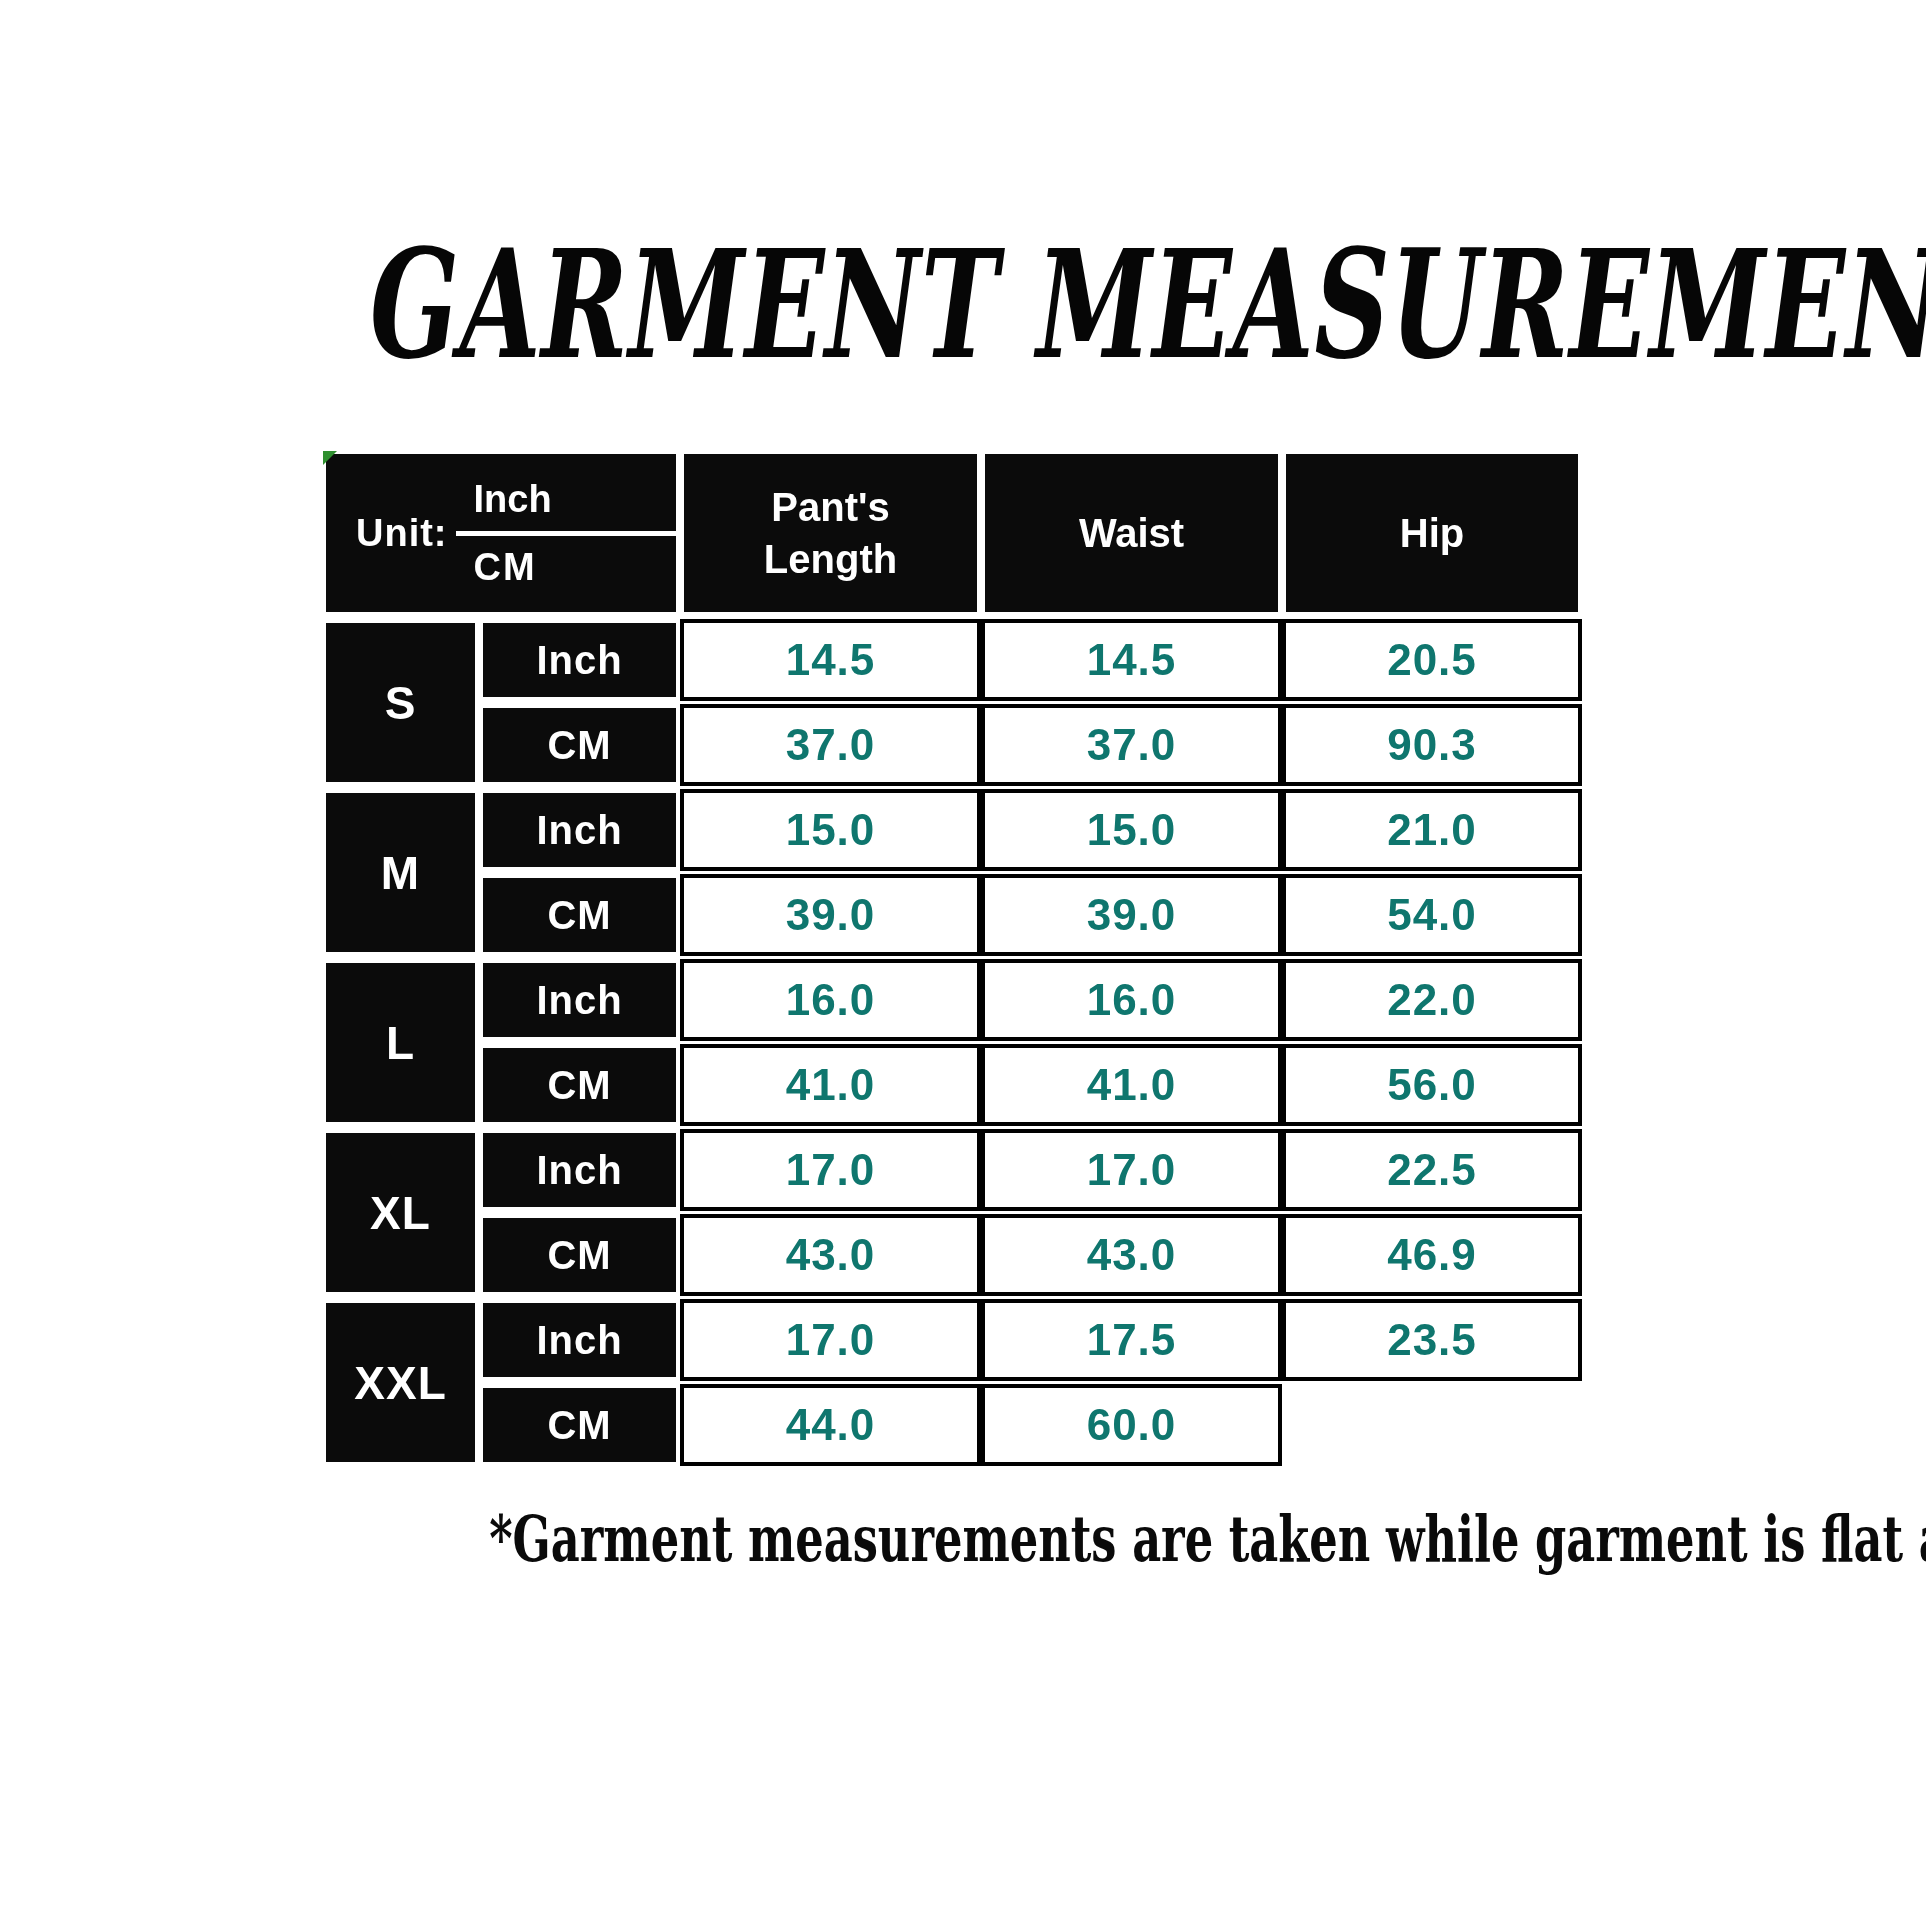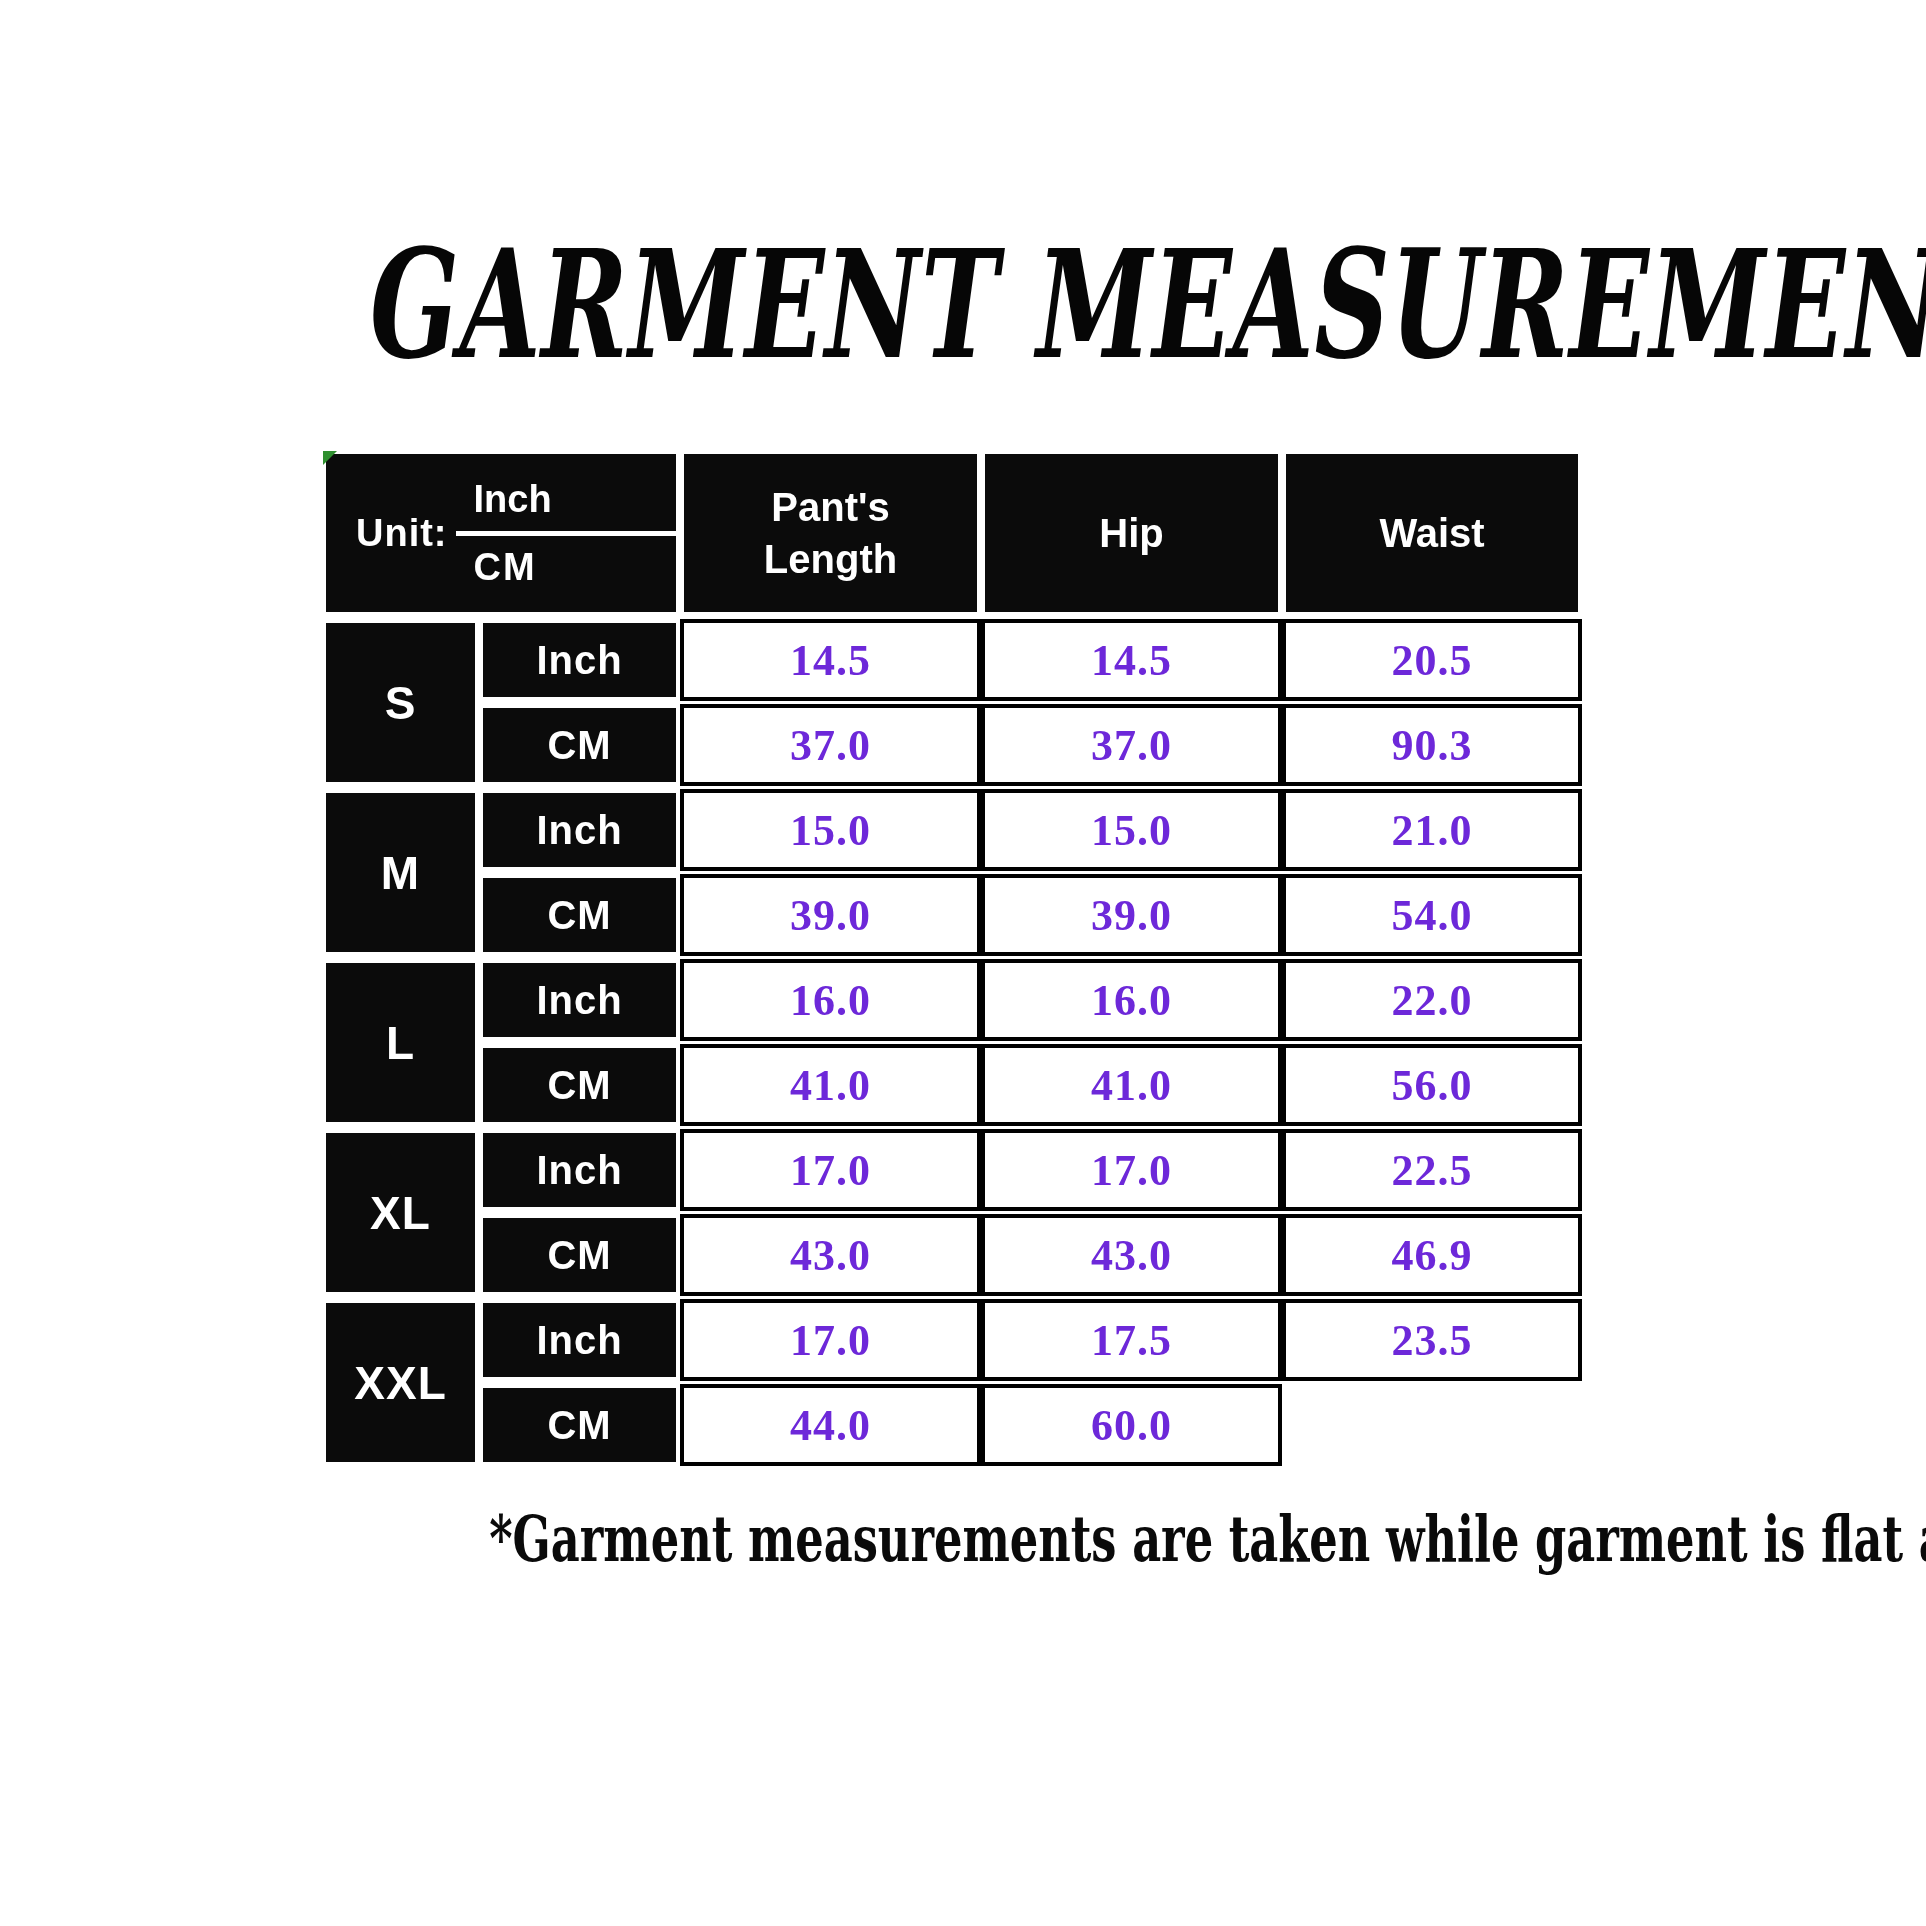--- a/index.html
+++ b/index.html
@@ -32,21 +32,21 @@
     row-gap: 3px;
     column-gap: 0;
     background: #ffffff;
     position: relative;
   }
   .cell {
     display: flex; align-items: center; justify-content: center;
     font-weight: 700;
   }
   .dark  { background: #0b0b0b; color: #ffffff; border: 4px solid #ffffff; }
-  .light { background: #ffffff; color: #6d28d9; border: 4px solid #000000; font-family: Liberation Serif, serif; }
+  .light { background: #ffffff; color: #0f766e; border: 4px solid #000000; }
 
   .unit-head {
     grid-column: 1 / span 2;
     justify-content: space-between;
     padding-left: 30px;
   }
   .unit-word { font-size: 38px; margin-right: 8px; letter-spacing: 1px; }
   .frac { flex: 1; align-self: center; }
   .frac-top    { font-size: 38px; padding: 0 0 10px 18px; border-bottom: 5px solid #ffffff; }
   .frac-bottom { font-size: 38px; padding: 10px 0 0 18px; letter-spacing: 2px; }
@@ -97,24 +97,24 @@
       <span class="unit-word">Unit:</span>
       <span class="frac">
         <span class="frac-top" style="display:block">Inch</span>
         <span class="frac-bottom" style="display:block">CM</span>
       </span>
     </div>
     <div class="cell dark col-head">
         <span>Pant's Length</span>
       </div>
     <div class="cell dark col-head">
-        <span>Hip</span>
+        <span>Waist</span>
       </div>
     <div class="cell dark col-head">
-        <span>Waist</span>
+        <span>Hip</span>
       </div>
 
     <div class="cell dark size-cell">S</div>
     <div class="cell dark unit-row-label">Inch</div>
     <div class="cell light value">14.5</div>
     <div class="cell light value">14.5</div>
     <div class="cell light value">20.5</div>
     <div class="cell dark unit-row-label">CM</div>
     <div class="cell light value">37.0</div>
     <div class="cell light value">37.0</div>

